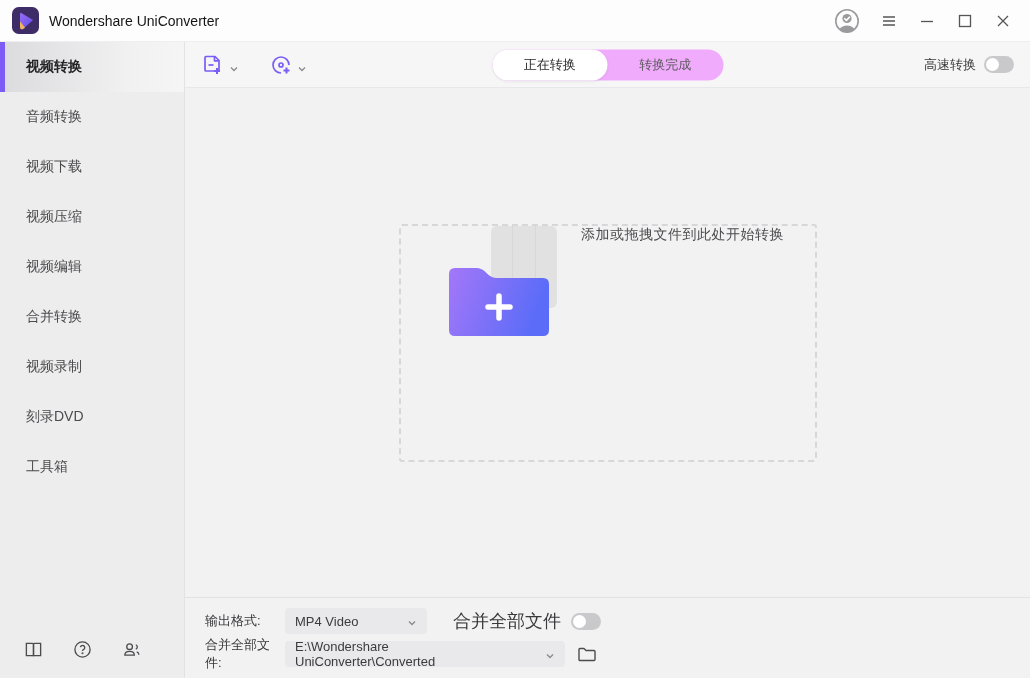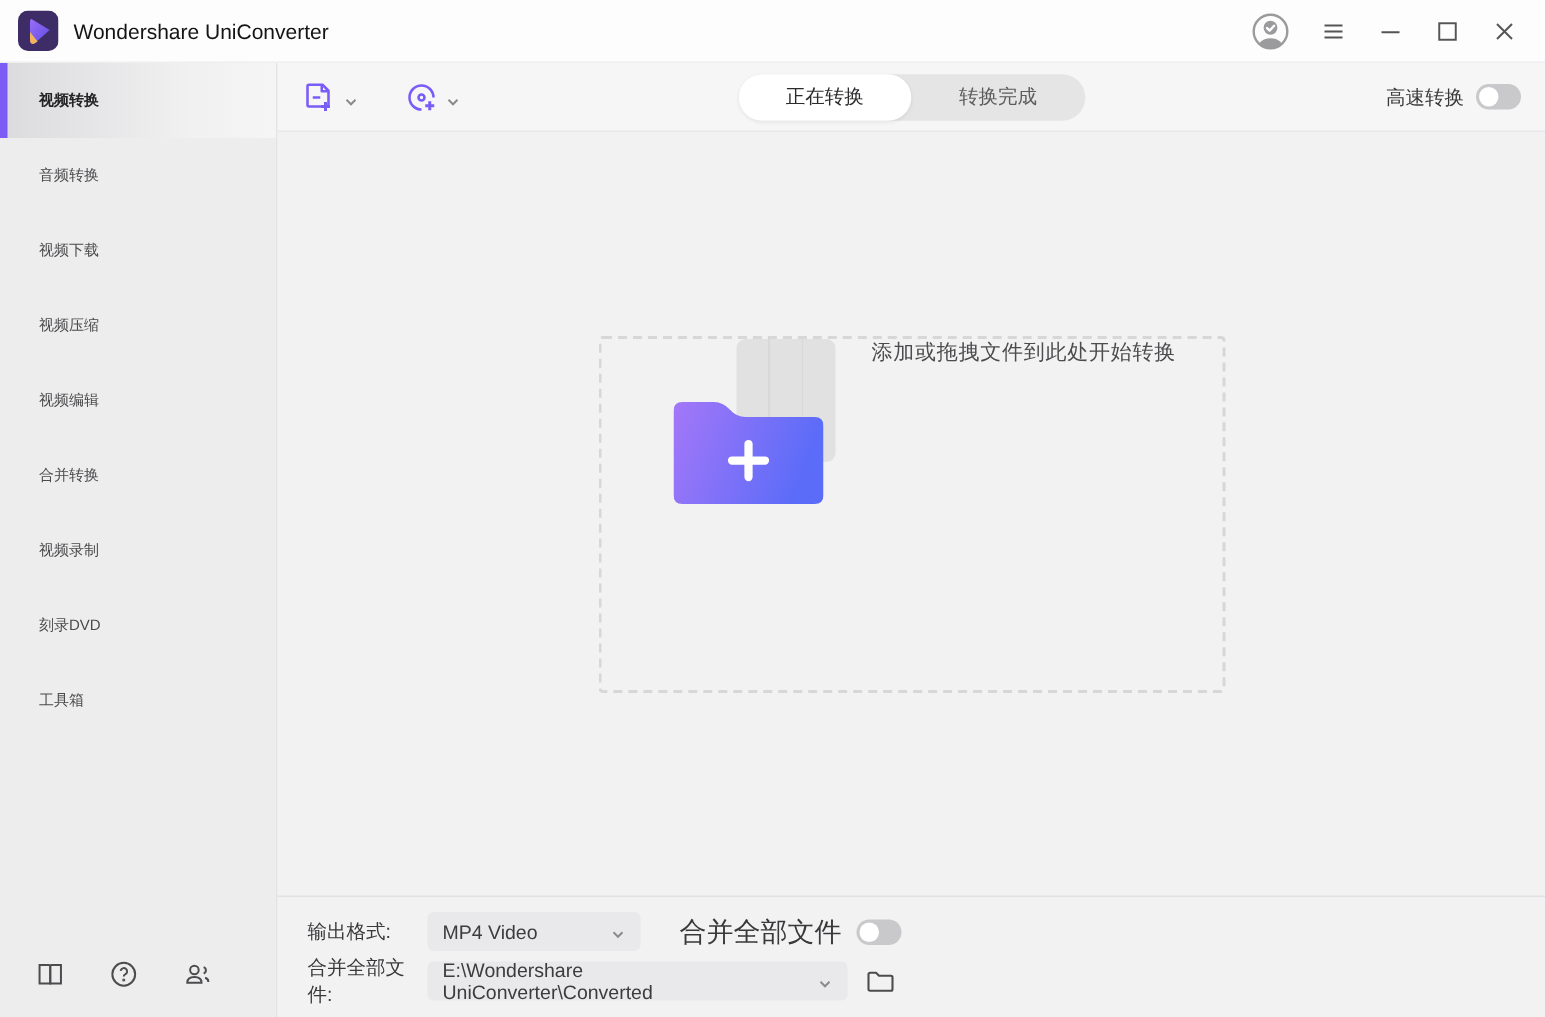--- a/index.html
+++ b/index.html
@@ -17,40 +17,40 @@
     color:#5a5a5a; cursor:default; }
   .avatar-btn { width:26px; height:26px; margin-right:6px; }
 
   
   .body-row { flex:1; display:flex; min-height:0; }
 
   
   .sidebar { width:185px; flex:0 0 185px; background:#eeedee; border-right:1px solid #e3e2e4;
     display:flex; flex-direction:column; position:relative; }
   .nav-item { height:50px; display:flex; align-items:center; padding-left:26px;
-    font-size:10px; color:#4b4a4c; cursor:pointer; position:relative; }
+    font-size:14px; color:#4b4a4c; cursor:pointer; position:relative; }
   .nav-item.active { font-weight:bold; color:#242426;
     background:linear-gradient(90deg,#dbdadc 0%,#f2f1f2 70%,#f6f5f6 100%); }
   .nav-item.active::before { content:""; position:absolute; left:0; top:0; bottom:0;
     width:5px; background:#7d5cf6; }
   .sidebar-footer { position:absolute; bottom:0; left:0; right:0; height:58px;
     display:flex; align-items:center; padding:0 24px; gap:30px; }
   .sf-icon { width:19px; height:19px; color:#4c4b4d; cursor:pointer; }
 
   
   .main { flex:1; display:flex; flex-direction:column; min-width:0; }
 
   
   .toolbar { height:46px; flex:0 0 46px; background:#f7f6f7; border-bottom:1px solid #e8e7e9;
     display:flex; align-items:center; padding:0 16px; position:relative; }
   .tool-group { display:flex; align-items:center; gap:4px; margin-right:30px; cursor:pointer; }
   .tool-icon { width:24px; height:24px; color:#7a5cf6; }
   .chev { width:10px; height:10px; color:#8a898b; }
   .seg-tabs { position:absolute; left:50%; top:50%; transform:translate(-50%,-50%);
-    width:231px; height:31px; background:#e5e5e5; border-radius:16px; display:flex;
+    width:231px; height:31px; background:#f0abfc; border-radius:16px; display:flex;
     align-items:center; }
   .seg-tab { flex:1; height:31px; border-radius:16px; display:flex; align-items:center;
     justify-content:center; font-size:13px; color:#5c5b5d; cursor:pointer; }
   .seg-tab.active { background:#ffffff; color:#2b2a2c; box-shadow:0 1px 3px rgba(0,0,0,0.08); }
   .toolbar-right { margin-left:auto; display:flex; align-items:center; gap:8px; }
   .hs-label { font-size:13px; color:#39383a; }
   .toggle { width:30px; height:17px; border-radius:9px; background:#c9c8ca; position:relative;
     cursor:pointer; flex:0 0 30px; }
   .toggle .knob { position:absolute; width:13px; height:13px; border-radius:50%;
     background:#ffffff; top:2px; left:2px; }

